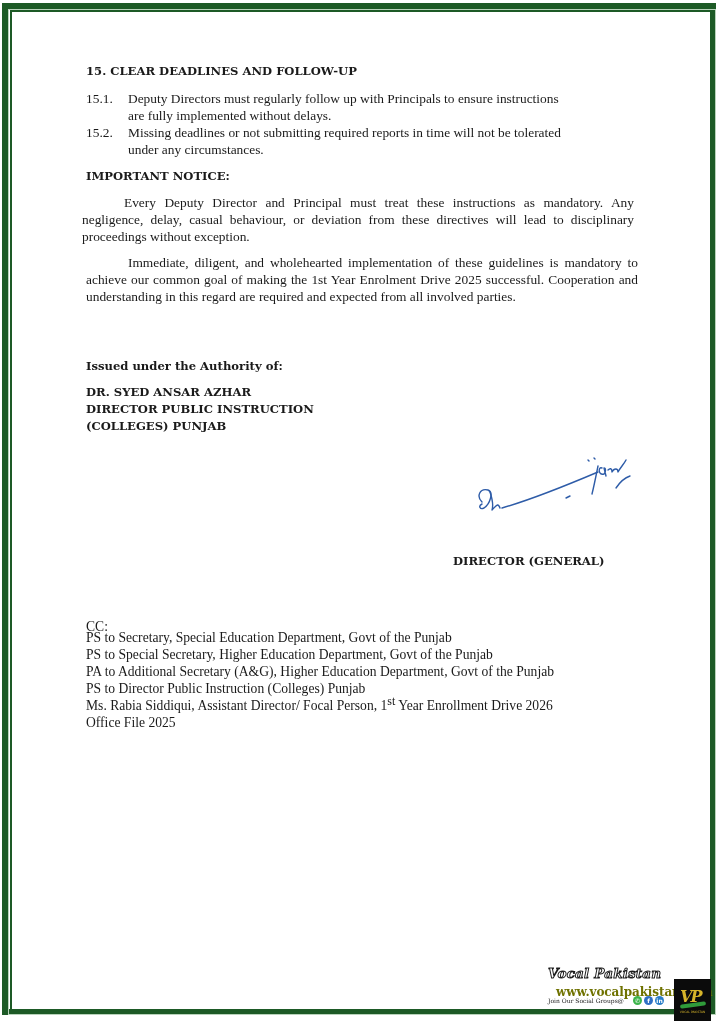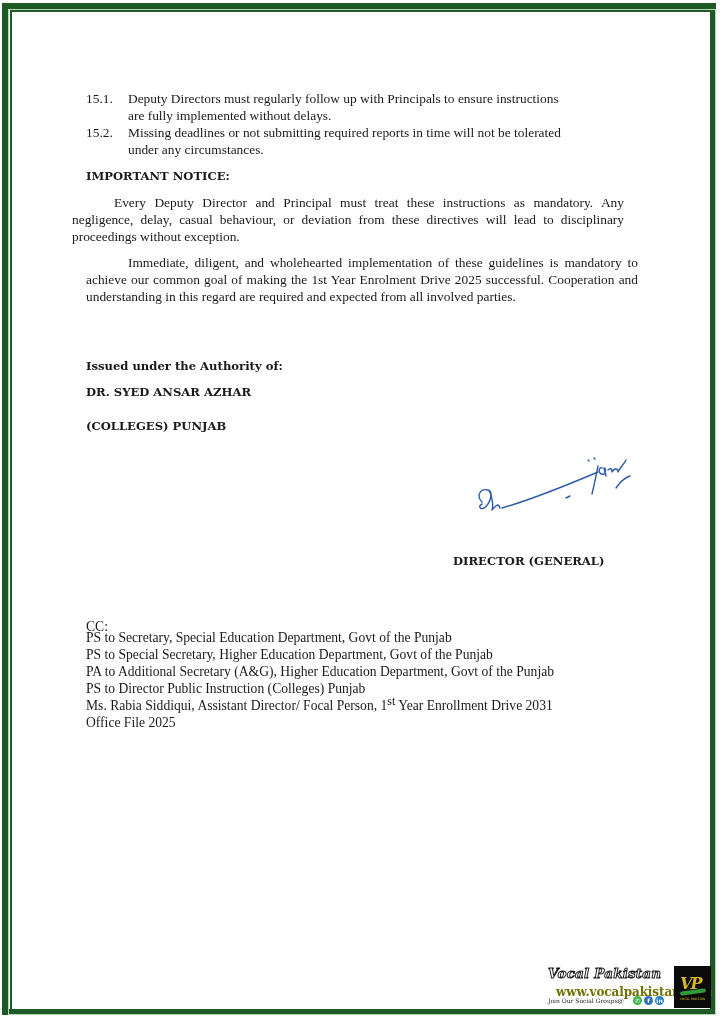--- a/index.html
+++ b/index.html
@@ -19,51 +19,53 @@
 
     .logo { position: absolute; left: 546px; top: 963px; width: 166px; height: 48px; }
     .logo-text { position: absolute; left: 0; top: 0; width: 124px; height: 48px; }
     .logo-brand { position: absolute; left: 2px; top: 2px; font-family: "DejaVu Serif", serif; font-style: italic; font-weight: bold; font-size: 13.5px; color: #ffffff; -webkit-text-stroke: 1px #1a1a1a; letter-spacing: 0.2px; white-space: nowrap; }
     .logo-url { position: absolute; left: 10px; top: 22px; font-family: "DejaVu Serif", serif; font-weight: bold; font-size: 12px; color: #6f7200; white-space: nowrap; letter-spacing: -0.1px; }
     .logo-join { position: absolute; left: 2px; top: 34px; font-family: "DejaVu Serif", serif; font-size: 6px; color: #222; white-space: nowrap; }
     .soc { position: absolute; top: 33px; width: 9px; height: 9px; border-radius: 50%; color: #fff; font-family: "DejaVu Sans", sans-serif; font-size: 6px; line-height: 9px; text-align: center; font-weight: bold; }
     .soc-wa { left: 87px; background: #3bb54a; }
     .soc-fb { left: 98px; background: #2f6fc4; }
     .soc-in { left: 109px; background: #2a7ec8; }
-    .logo-box { position: absolute; left: 128px; top: 3px; width: 37px; height: 42px; background: #0b0b0b; }
+    .logo-box { position: absolute; left: 128px; top: 16px; width: 37px; height: 42px; background: #0b0b0b; }
     .logo-vd { position: absolute; left: 6px; top: 8px; font-family: "DejaVu Serif", serif; font-weight: bold; font-style: italic; font-size: 16px; color: #d7b52a; letter-spacing: -2px; }
     .logo-swoosh { position: absolute; left: 6px; top: 24px; width: 26px; height: 4px; background: #2f9b3a; border-radius: 3px; transform: rotate(-8deg); }
     .logo-caption { position: absolute; left: 3px; top: 31px; width: 31px; font-family: "DejaVu Sans", sans-serif; font-size: 3px; color: #d7b52a; text-align: center; white-space: nowrap; }
   </style>
 </head>
 <body>
 
 <div class="page">
   <div class="border-outer"></div>
   <div class="gap"></div>
   <div class="border-inner"></div>
 
+  <div class="txt bold" style="left:86px; top:63px;">15. CLEAR DEADLINES AND FOLLOW-UP</div>
 
   <div>
     <div class="txt" style="left:86px; top:90px;">15.1.</div>
     <div class="txt" style="left:128px; top:90px;text-align:right;">Deputy Directors must regularly follow up with Principals to ensure instructions</div>
     <div class="txt" style="left:128px; top:107px;">are fully implemented without delays.</div>
   </div>
   <div>
     <div class="txt" style="left:86px; top:124px;">15.2.</div>
     <div class="txt" style="left:128px; top:124px;">Missing deadlines or not submitting required reports in time will not be tolerated</div>
     <div class="txt" style="left:128px; top:141px;">under any circumstances.</div>
   </div>
 
   <div class="txt bold" style="left:86px; top:168px;">IMPORTANT NOTICE:</div>
-  <div class="txt just" style="left:72px; top:194px; width:552px; text-indent:42px;">Every Deputy Director and Principal must treat these instructions as mandatory. Any negligence, delay, casual behaviour, or deviation from these directives will lead to disciplinary proceedings without exception.</div>
+  <div class="txt just" style="left:82px; top:194px; width:552px; text-indent:42px;">Every Deputy Director and Principal must treat these instructions as mandatory. Any negligence, delay, casual behaviour, or deviation from these directives will lead to disciplinary proceedings without exception.</div>
   <div class="txt just" style="left:86px; top:254px; width:552px; text-indent:42px;">Immediate, diligent, and wholehearted implementation of these guidelines is mandatory to achieve our common goal of making the 1st Year Enrolment Drive 2025 successful. Cooperation and understanding in this regard are required and expected from all involved parties.</div>
 
   <div class="txt bold" style="left:86px; top:358px;">Issued under the Authority of:</div>
   <div class="txt bold" style="left:86px; top:384px;">DR. SYED ANSAR AZHAR</div>
+  <div class="txt bold" style="left:86px; top:401px;">DIRECTOR PUBLIC INSTRUCTION</div>
   <div class="txt bold" style="left:86px; top:418px;">(COLLEGES) PUNJAB</div>
 
   <svg class="sig" viewBox="0 0 170 75">
     <g fill="none" stroke="#2e5ca8" stroke-width="1.4" stroke-linecap="round" stroke-linejoin="round">
       <path d="M12 56 C6 50, 10 42, 18 44 C24 46, 20 58, 14 62 C10 64, 8 60, 12 58"></path>
       <path d="M20 46 C22 52, 24 58, 22 64 C26 60, 28 56, 30 62"></path>
       <path d="M32 62 C60 54, 95 40, 128 26"></path>
       <path d="M118 14 L119 15"></path>
       <path d="M124 12 L125 13"></path>
       <path d="M128 20 C126 30, 124 40, 122 48"></path>
@@ -75,21 +77,21 @@
   </svg>
 
   <div class="txt bold" style="left:453px; top:553px;">DIRECTOR (GENERAL)</div>
 
   <div class="txt cc" style="left:86px; top:603px;margin-top:15px;">CC:</div>
   <div>
     <div class="txt cc" style="left:86px; top:629px;">PS to Secretary, Special Education Department, Govt of the Punjab</div>
     <div class="txt cc" style="left:86px; top:646px;">PS to Special Secretary, Higher Education Department, Govt of the Punjab</div>
     <div class="txt cc" style="left:86px; top:663px;">PA to Additional Secretary (A&amp;G), Higher Education Department, Govt of the Punjab</div>
     <div class="txt cc" style="left:86px; top:680px;">PS to Director Public Instruction (Colleges) Punjab</div>
-    <div class="txt cc" style="left:86px; top:697px;"><span>Ms. Rabia Siddiqui, Assistant Director/ Focal Person, 1</span><sup>st</sup><span> Year Enrollment Drive 2031</span></div>
+    <div class="txt cc" style="left:86px; top:697px;"><span>Ms. Rabia Siddiqui, Assistant Director/ Focal Person, 1</span><sup>st</sup><span> Year Enrollment Drive 2026</span></div>
     <div class="txt cc" style="left:86px; top:714px;">Office File 2025</div>
   </div>
 
   <div class="logo">
     <div class="logo-text">
       <div class="logo-brand">Vocal Pakistan</div>
       <div class="logo-url">www.vocalpakistan.com</div>
       <div class="logo-join">Join Our Social Groups@</div>
       <div class="soc soc-wa">✆</div>
       <div class="soc soc-fb">f</div>

